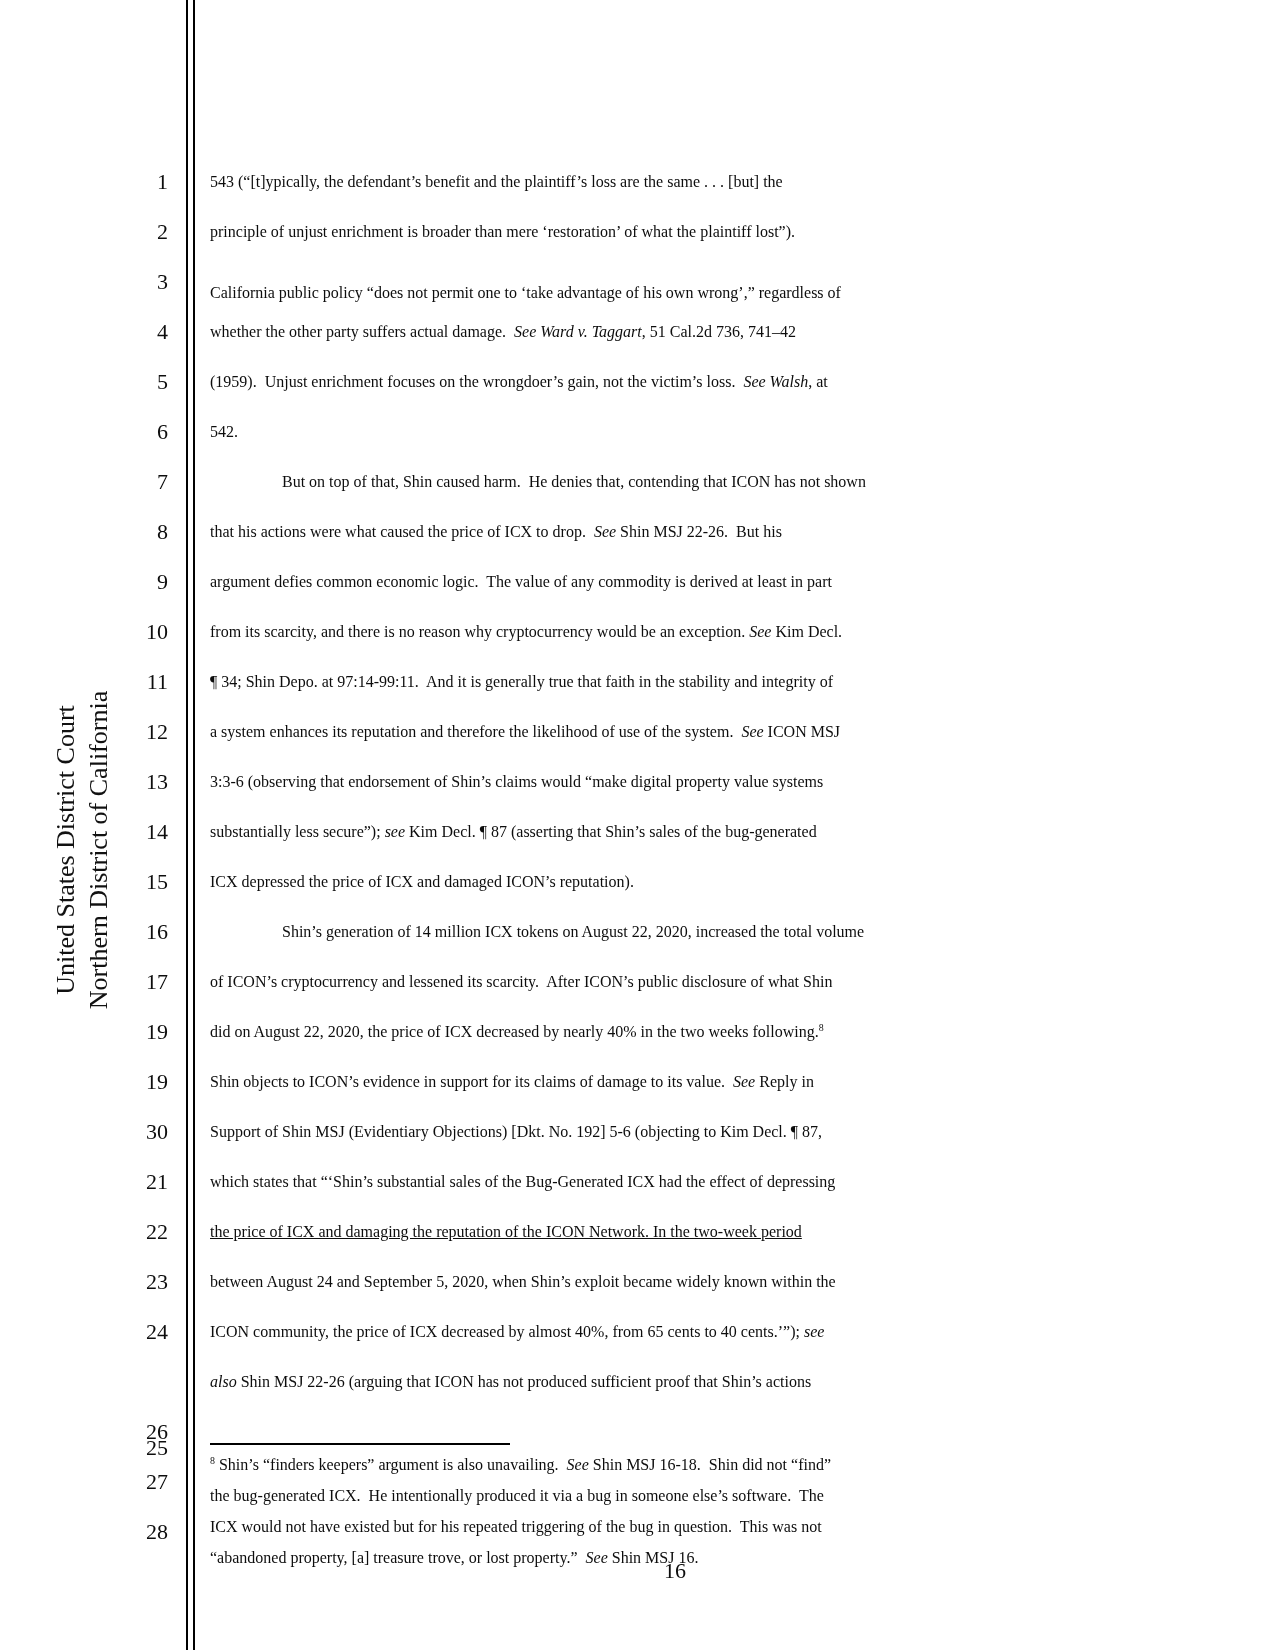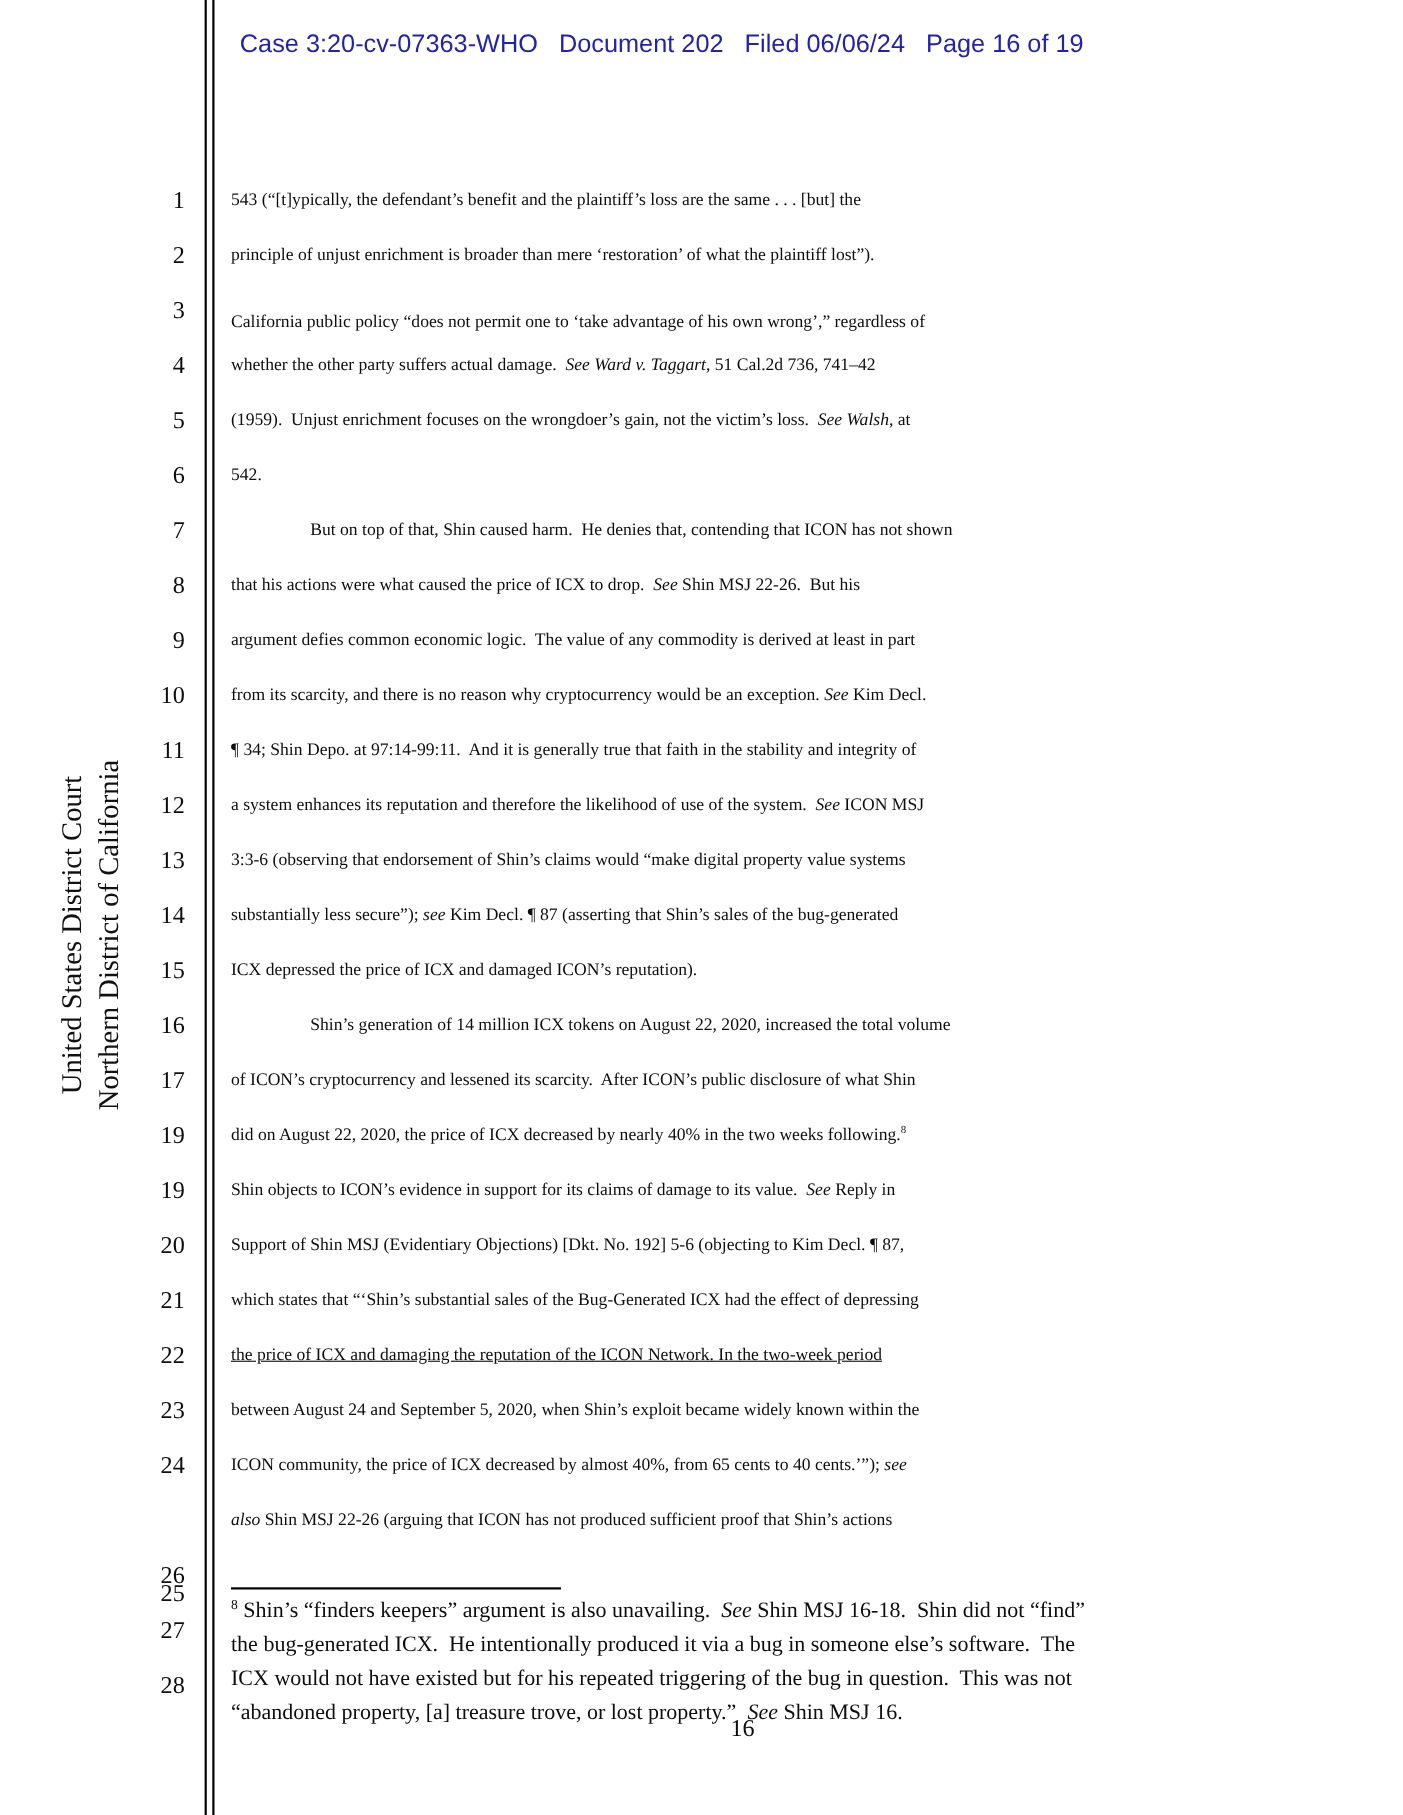--- a/index.html
+++ b/index.html
@@ -70,40 +70,39 @@
     left: 210px;
     top: 1443px;
     width: 300px;
     border-top: 2px solid #000000;
   }
   .footnote .f-row {
     position: absolute;
     left: 210px;
     height: 31px;
     line-height: 31px;
-    font-size: 20px;
+    font-size: 16px;
     white-space: pre;
   }
   .page-num {
     position: absolute;
     left: 210px;
     top: 1558px;
     width: 930px;
     text-align: center;
     font-size: 22px;
   }
 </style>
 </head>
 <body>
 
 <div class="page">
   <div class="vline vline-a"></div>
   <div class="vline vline-b"></div>
 
-  <div class="header-stamp" style="color: rgb(33, 33, 181);">Case 3:20-cv-07363-WHO   Document 202   Filed 06/06/24   Page 16 of 19</div>
 
   <div class="sidebar">
     <div>United States District Court</div>
     <div>Northern District of California</div>
   </div>
 
   <div class="linenums" id="linenums">
       <div class="ln-row" style="top: 157px;">1</div>
       <div class="ln-row" style="top: 207px;">2</div>
       <div class="ln-row" style="top: 257px;">3</div>
@@ -116,21 +115,21 @@
       <div class="ln-row" style="top: 607px;">10</div>
       <div class="ln-row" style="top: 657px;">11</div>
       <div class="ln-row" style="top: 707px;">12</div>
       <div class="ln-row" style="top: 757px;">13</div>
       <div class="ln-row" style="top: 807px;">14</div>
       <div class="ln-row" style="top: 857px;">15</div>
       <div class="ln-row" style="top: 907px;">16</div>
       <div class="ln-row" style="top: 957px;">17</div>
       <div class="ln-row" style="top: 1007px;">19</div>
       <div class="ln-row" style="top: 1057px;">19</div>
-      <div class="ln-row" style="top: 1107px;">20</div>
+      <div class="ln-row" style="top: 1107px;">30</div>
       <div class="ln-row" style="top: 1157px;">21</div>
       <div class="ln-row" style="top: 1207px;">22</div>
       <div class="ln-row" style="top: 1257px;">23</div>
       <div class="ln-row" style="top: 1307px;">24</div>
       <div class="ln-row" style="top: 1423px;">25</div>
       <div class="ln-row" style="top: 1407px;">26</div>
       <div class="ln-row" style="top: 1457px;">27</div>
       <div class="ln-row" style="top: 1507px;">28</div>
     </div>
 

